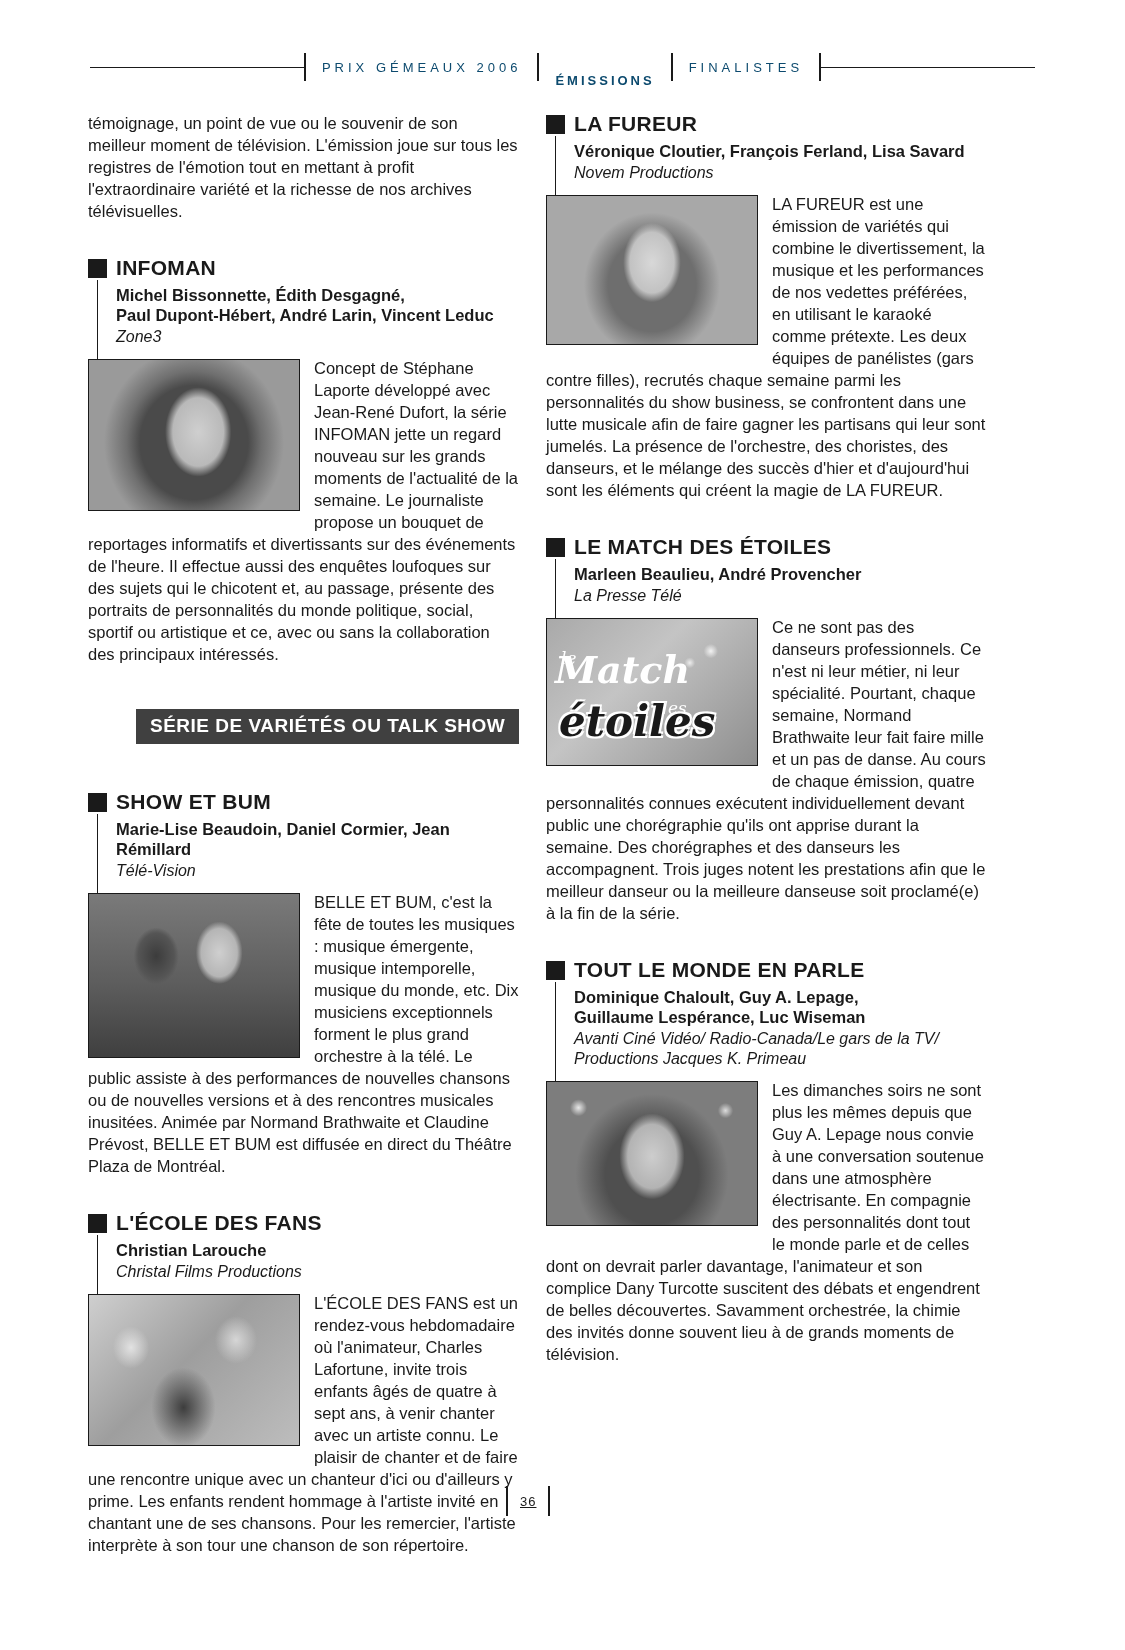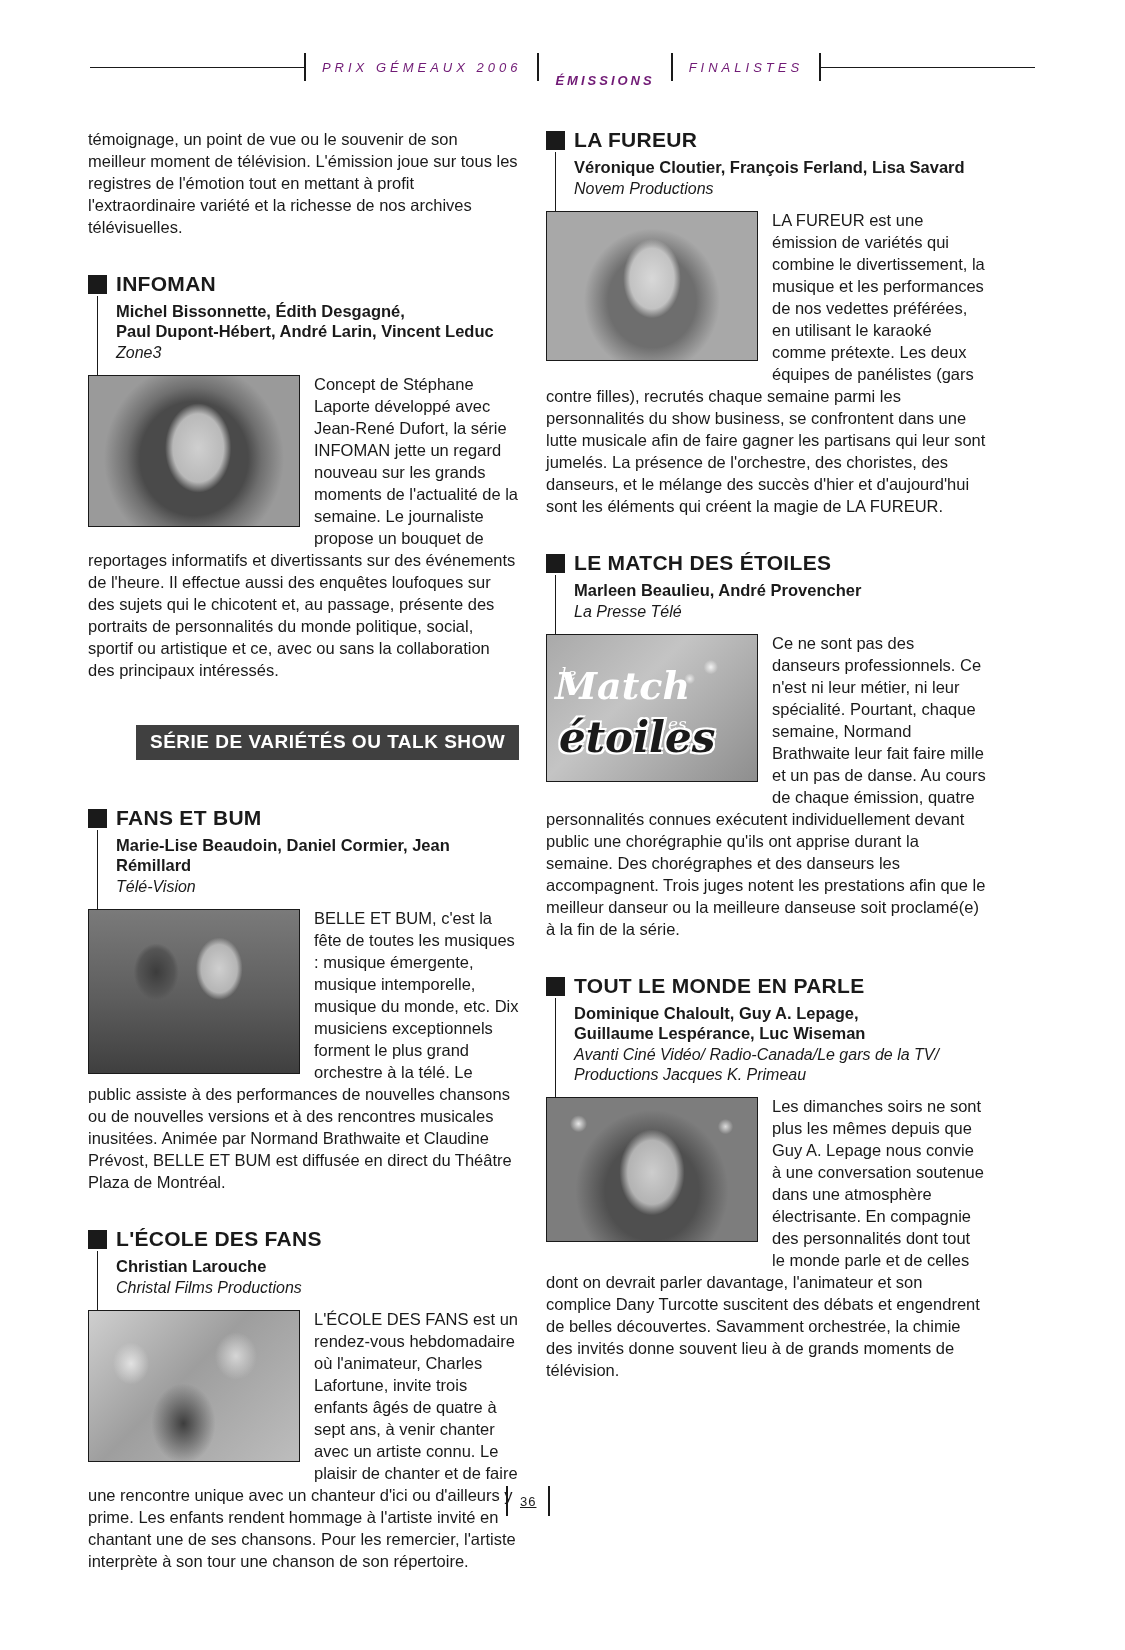--- a/index.html
+++ b/index.html
@@ -15,25 +15,25 @@
   }
   
   .header {
     display:flex; align-items:center;
     margin:52px 90px 0 90px; height:30px;
   }
   .hline { flex:1; height:1px; background:#1a1a1a; }
   .tick  { width:2px; height:28px; background:#1a1a1a; flex:none; }
   .hseg  {
     padding:0 16px; font-size:13px; letter-spacing:4px;
-    white-space:nowrap; color:#701a75;font-style:italic;
+    white-space:nowrap; color:#0c4a6e;
   }
   .hseg.bold { font-weight:bold; letter-spacing:3px;margin-top:26px; }
   
-  .cols { display:flex; gap:26px; margin:46px 85px 0 88px; }
+  .cols { display:flex; gap:26px; margin:30px 85px 0 88px; }
   .col-left  { width:432px; flex:none; }
   .col-right { width:440px; flex:none; }
   .intro { font-size:16.5px; line-height:22px; margin-bottom:26px; }
   
   .entry { margin-top:34px; }
   .entry:first-child { margin-top:0; }
   .entry-head { position:relative; padding-left:28px; padding-bottom:10px; }
   .entry-head::before {
     content:""; position:absolute; left:9px; top:24px; bottom:-4px;
     width:1px; background:#1a1a1a;
@@ -158,21 +158,21 @@
         </div>
       </section>
 
       
       <div class="banner">SÉRIE DE VARIÉTÉS OU TALK SHOW</div>
 
       
       <section class="entry">
         <div class="entry-head">
           <span class="sq"></span>
-          <h2 class="entry-title">FANS ET BUM</h2>
+          <h2 class="entry-title">SHOW ET BUM</h2>
           <div class="entry-names">Marie-Lise Beaudoin, Daniel Cormier, Jean Rémillard</div>
           <div class="entry-producer">Télé-Vision</div>
         </div>
         <div class="entry-body">
           <div class="photo ph-belle"></div>
           <p>BELLE ET BUM, c'est la fête de toutes les musiques : musique émergente, musique intemporelle, musique du monde, etc. Dix musiciens exceptionnels forment le plus grand orchestre à la télé. Le public assiste à des performances de nouvelles chansons ou de nouvelles versions et à des rencontres musicales inusitées. Animée par Normand Brathwaite et Claudine Prévost, BELLE ET BUM est diffusée en direct du Théâtre Plaza de Montréal.</p>
         </div>
       </section>
 
       

